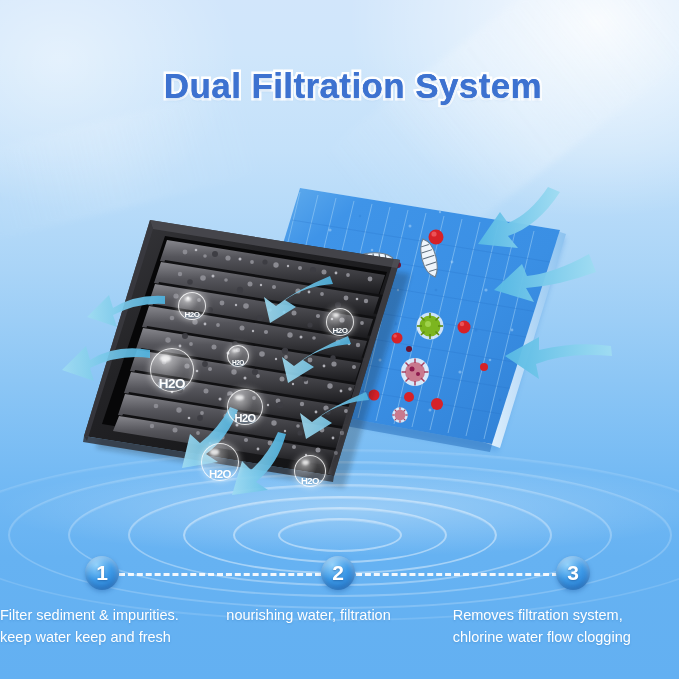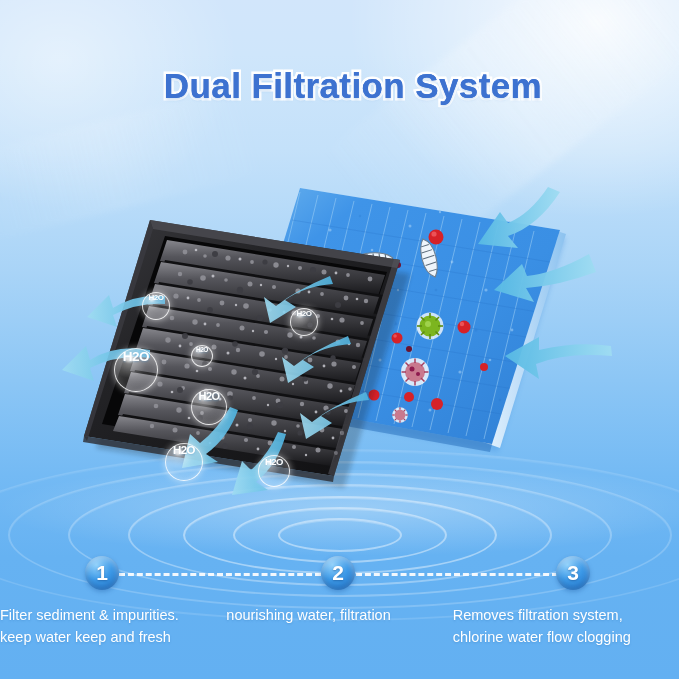--- a/index.html
+++ b/index.html
@@ -36,23 +36,23 @@
     text-shadow:0 2px 3px rgba(120,170,220,.35);}
   .title-fill{position:absolute;left:0;right:0;top:66px;text-align:center;
     font-size:35px;font-weight:bold;letter-spacing:.4px;color:#3d72d0;}
   
   .art{position:absolute;left:0;top:0;width:679px;height:679px;pointer-events:none;}
   
   .h2o{position:absolute;border-radius:50%;
     background:radial-gradient(circle at 34% 28%, rgba(255,255,255,.55) 0%, rgba(255,255,255,.16) 42%, rgba(255,255,255,.06) 70%, rgba(255,255,255,.20) 100%);
     border:1.5px solid rgba(255,255,255,.85);
     box-shadow:0 0 7px rgba(255,255,255,.55), inset 0 0 10px rgba(255,255,255,.30);
-    display:flex;align-items:flex-start;justify-content:center;
+    display:flex;align-items:flex-end;justify-content:center;
     color:#ffffff;font-weight:bold;letter-spacing:-.5px;
-    text-shadow:0 1px 2px rgba(90,150,200,.45);}
+    text-shadow:0 1px 2px rgba(90,150,200,.45);margin-left:36px;}
   .h2o::after{content:"";position:absolute;top:14%;left:22%;width:26%;height:16%;
     border-radius:50%;background:rgba(255,255,255,.75);filter:blur(1px);}
   
   .steps{position:absolute;left:0;top:552px;width:679px;height:46px;}
   .dash{position:absolute;top:21px;height:0;border-top:3px dashed #ffffff;opacity:.92;}
   .circle{position:absolute;width:34px;height:34px;border-radius:50%;
     background:radial-gradient(circle at 34% 26%, #8fd0fb 0%, #3d9ae8 45%, #1f6fc4 100%);
     box-shadow:0 2px 4px rgba(30,90,160,.35), inset 0 -3px 6px rgba(20,70,130,.35), inset 0 3px 6px rgba(255,255,255,.45);
     display:flex;align-items:center;justify-content:center;
     color:#ffffff;font-size:21px;font-weight:bold;

